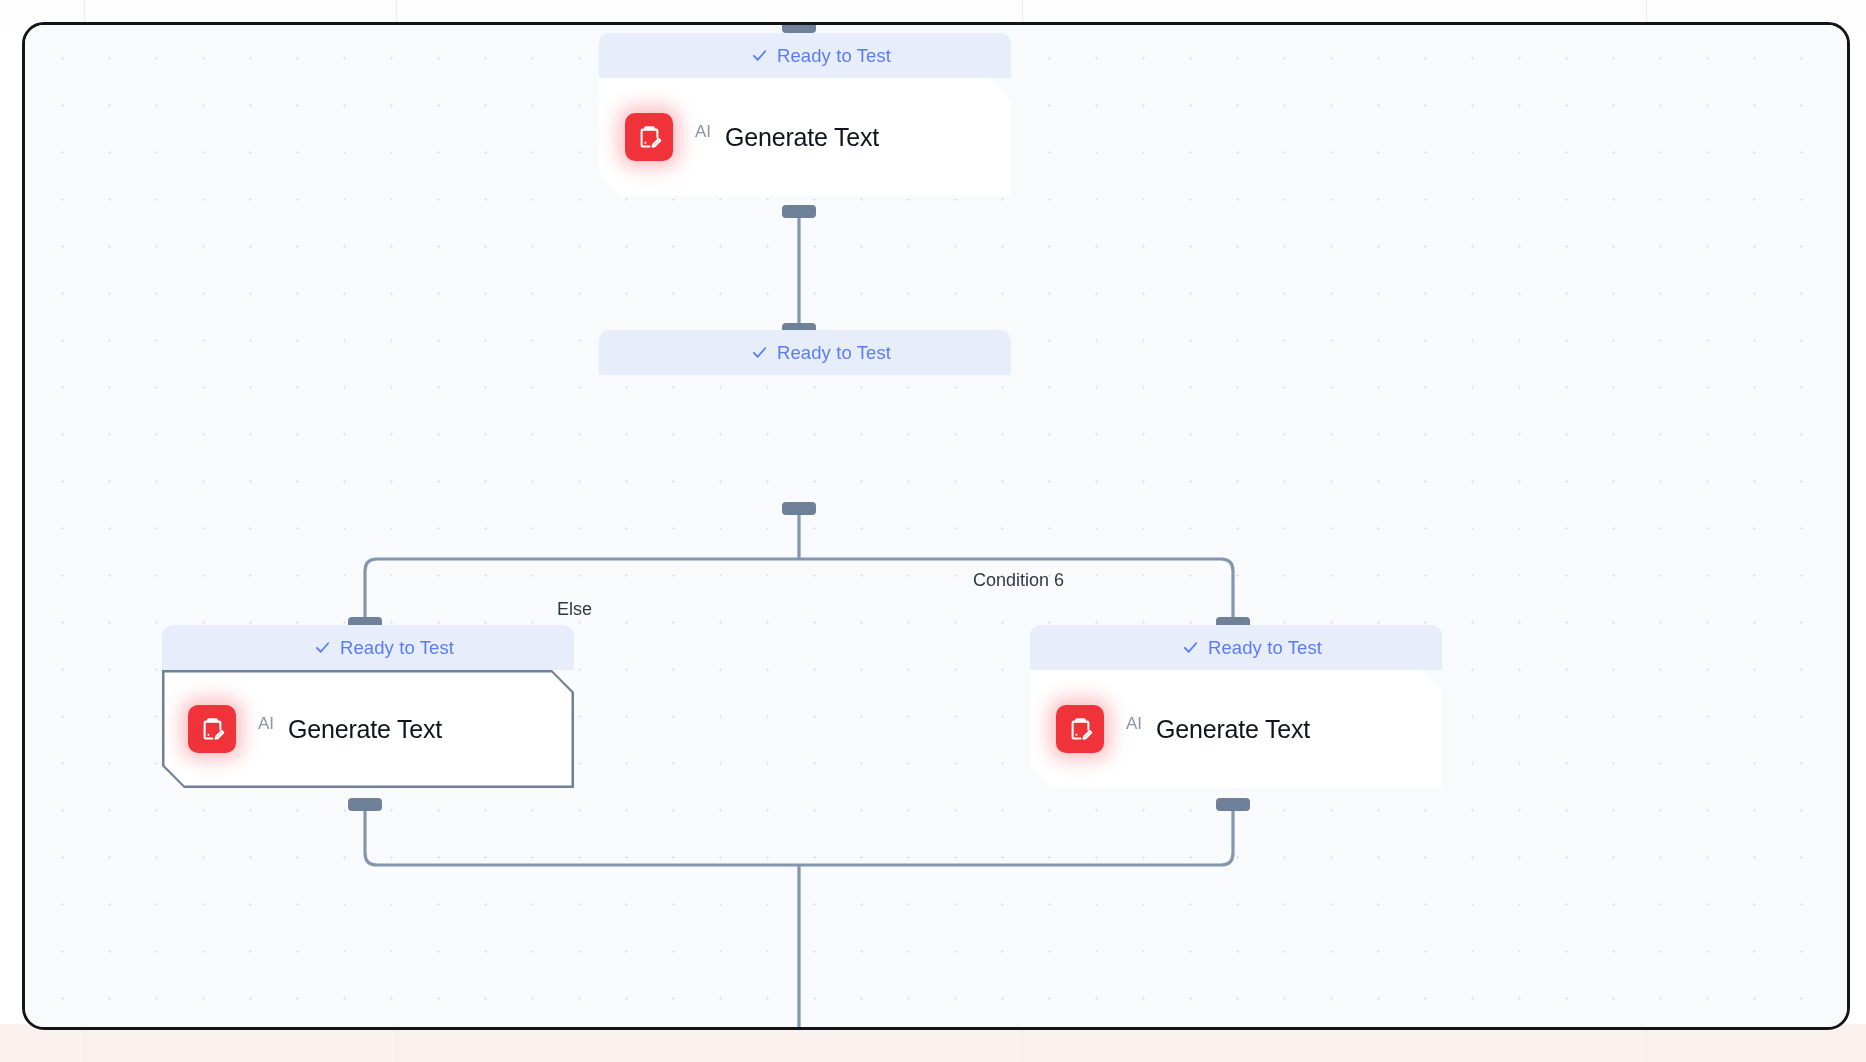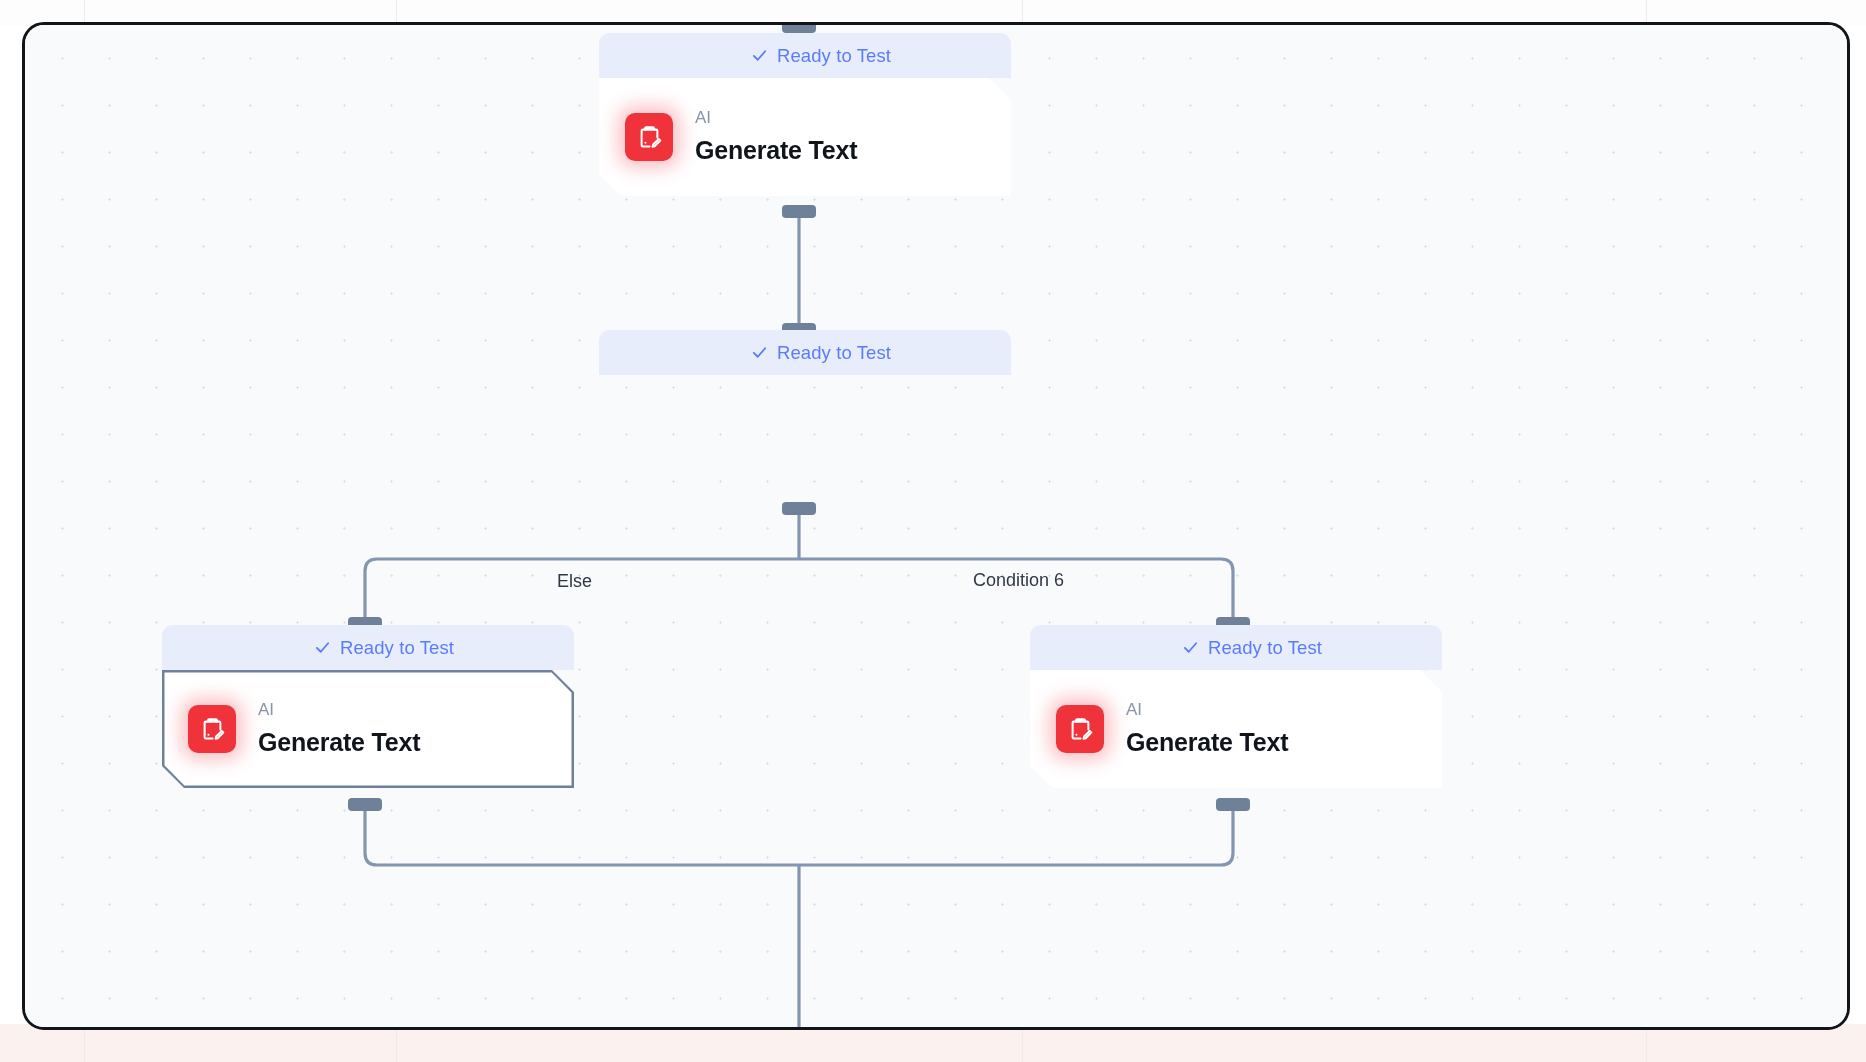--- a/index.html
+++ b/index.html
@@ -139,29 +139,29 @@
     margin-right: 22px;
   }
   .node-icon.ai {
     background: #f0333a;
     box-shadow: 0 0 18px 7px rgba(240, 51, 58, .30);
   }
   .node-icon.flow {
     background: #2f6ef0;
     box-shadow: 0 0 18px 7px rgba(47, 110, 240, .30);
   }
-  .node-text { display: flex; flex-direction: column; gap: 8px; }
+  .node-text { display: flex; flex-direction: row; gap: 14px; }
   .node-kind {
     font-size: 17px;
     color: #8a94a6;
     line-height: 1.1;
   }
   .node-title {
     font-size: 25px;
-    font-weight: 700;
+    font-weight: 400;
     color: #10151c;
     line-height: 1.15;
     letter-spacing: -.2px;
   }
 
   
   .branch-label {
     position: absolute;
     font-size: 18px;
     color: #313845;
@@ -195,21 +195,21 @@
 
         <path d="M 774 534 L 774 534"></path>
         <path d="M 340 598 L 340 546 Q 340 534 352 534 L 1196 534 Q 1208 534 1208 546 L 1208 598"></path>
 
         <path d="M 340 780 L 340 828 Q 340 840 352 840 L 1196 840 Q 1208 840 1208 828 L 1208 780"></path>
 
         <path d="M 774 840 L 774 1006"></path>
       </g>
     </svg>
 
-    <div class="branch-label" style="left:532px; top:546px;text-align:center;">Else</div>
+    <div class="branch-label" style="left:532px; top:574px;text-align:center;">Else</div>
     <div class="branch-label" style="left:948px; top:545px;">Condition 6</div>
 
     <div class="nub" style="left:757px; top:-5px;"></div>
     <div class="nub" style="left:757px; top:180px;"></div>
     <div class="nub" style="left:757px; top:298px;"></div>
     <div class="nub" style="left:757px; top:477px;"></div>
     <div class="nub" style="left:323px; top:592px;"></div>
     <div class="nub" style="left:1191px; top:592px;"></div>
     <div class="nub" style="left:323px; top:773px;"></div>
     <div class="nub" style="left:1191px; top:773px;"></div>

